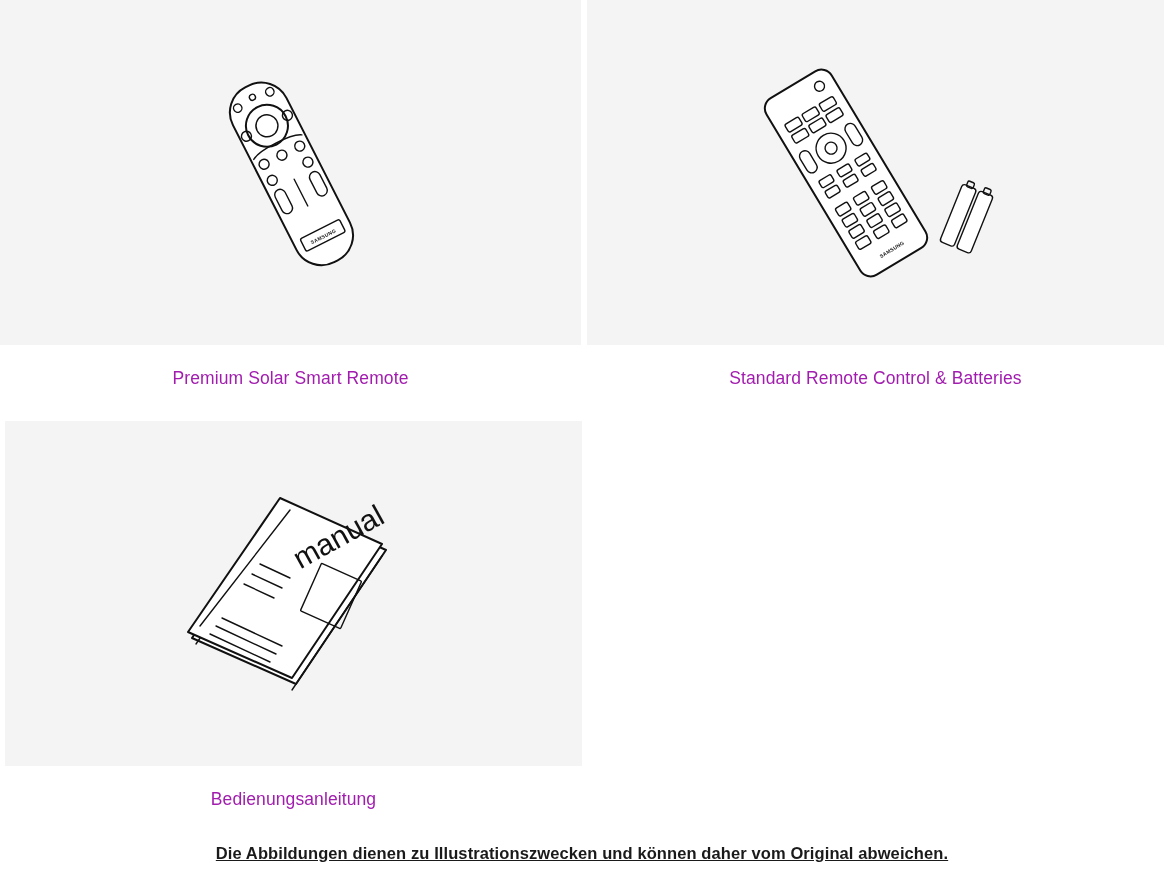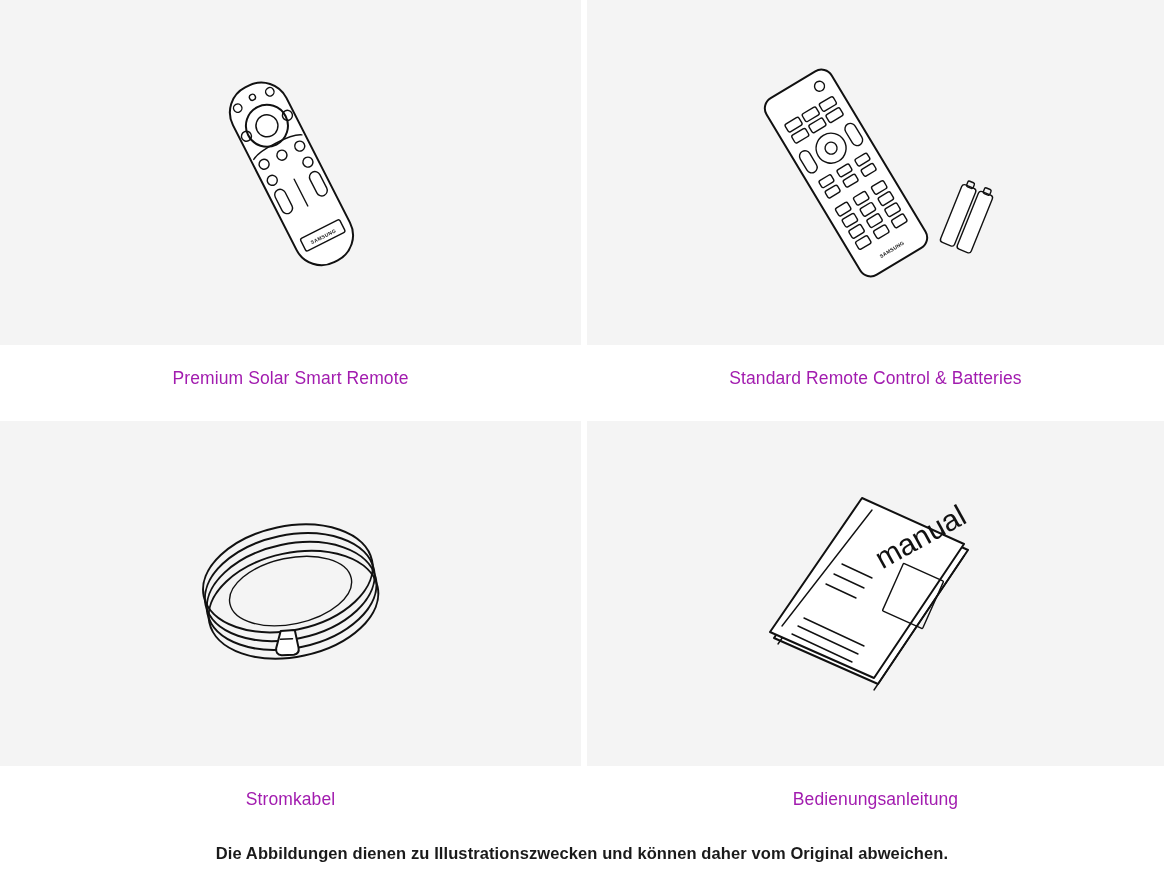--- a/index.html
+++ b/index.html
@@ -65,20 +65,21 @@
   .footer {
     position: absolute;
     left: 0;
     bottom: 0;
     width: 1164px;
     height: 62px;
     display: flex;
     align-items: center;
     justify-content: center;
     background: #ffffff;
+    text-decoration: underline;
   }
   .footer-text {
     font-size: 16.5px;
     font-weight: bold;
     color: #1a1a1a;
     text-align: center;
     letter-spacing: 0.1px;
   }
   svg { display: block; }
   .ln {
@@ -219,40 +220,20 @@
               <rect class="ln-thin" x="244" y="123" width="7" height="6" rx="1.5"></rect>
             </g>
           </svg>
         </span>
       </div>
       <div class="caption">Standard Remote Control &amp; Batteries</div>
     </div>
 
     <div class="row-spacer"></div>
 
-    <div class="cell left">
-      <div class="tile row2">
-        <span>
-          <svg width="260" height="230" viewBox="0 0 260 230">
-            <g transform="rotate(-12 130 115)">
-              <ellipse class="ln" cx="130" cy="100" rx="86" ry="52"></ellipse>
-              <ellipse class="ln" cx="130" cy="109" rx="86" ry="52"></ellipse>
-              <ellipse class="ln" cx="130" cy="118" rx="86" ry="52"></ellipse>
-              <ellipse class="ln" cx="130" cy="127" rx="86" ry="52"></ellipse>
-
-              <ellipse class="ln-thin" cx="130" cy="113" rx="62" ry="33"></ellipse>
-
-              <path class="fillw" d="M112 150 L104 166 Q102 172 108 174 L120 176 Q126 176 126 170 L126 152 Z"></path>
-              <path class="ln-thin" d="M110 158 L122 160"></path>
-            </g>
-          </svg>
-        </span>
-      </div>
-      <div class="caption">Stromkabel</div>
-    </div>
 
     <div class="cell right">
       <div class="tile row2">
         <span>
           <svg width="260" height="230" viewBox="0 0 260 230">
 
             <path class="fillw" d="M28 160 L120 26 L222 72 L132 206 Z"></path>
 
             <path class="ln-thin" d="M32 166 L124 32"></path>
             <path class="ln-thin" d="M128 212 L218 78"></path>

